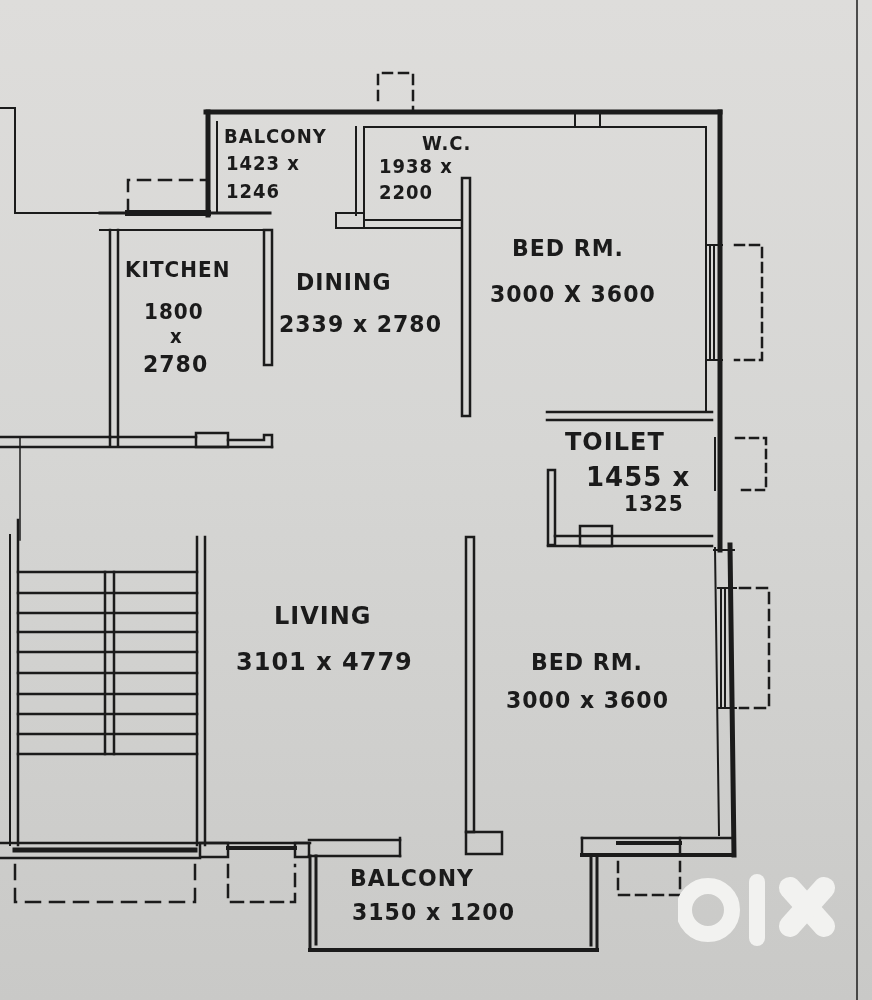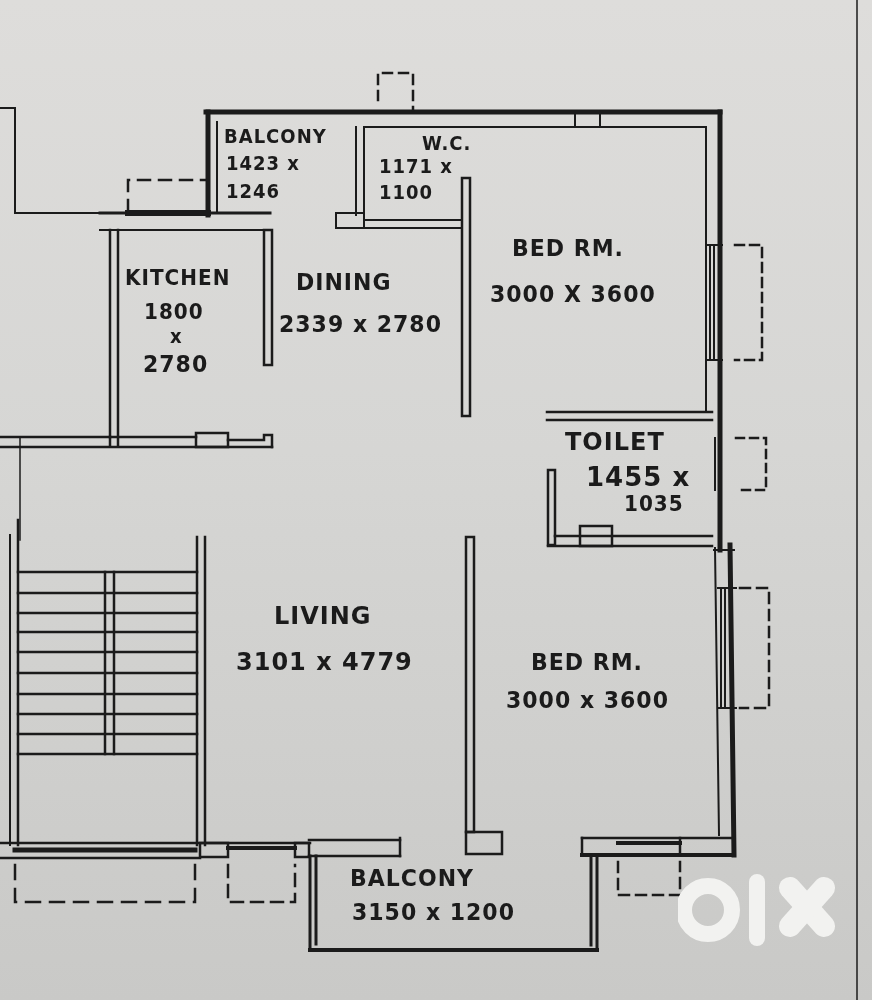--- a/index.html
+++ b/index.html
@@ -172,37 +172,37 @@
     </g>
     <polyline points="618,862 618,895 680,895 680,862" stroke-width="2.5" stroke-dasharray="10 7"></polyline>
   </g>
 </svg>
 
 <div class="lbl" style="left:224px;top:128px;font-size:18px;">BALCONY</div>
 <div class="lbl" style="left:226px;top:155px;font-size:18px;">1423 x</div>
 <div class="lbl" style="left:226px;top:183px;font-size:18px;text-align:right;">1246</div>
 
 <div class="lbl" style="left:378px;top:135px;font-size:18px;margin-left:44px;">W.C.</div>
-<div class="lbl" style="left:379px;top:158px;font-size:18px;">1171 x</div>
-<div class="lbl" style="left:379px;top:184px;font-size:18px;">1100</div>
-
-<div class="lbl" style="left:125px;top:268px;font-size:20px;">KITCHEN</div>
+<div class="lbl" style="left:379px;top:158px;font-size:18px;">1938 x</div>
+<div class="lbl" style="left:379px;top:184px;font-size:18px;">2200</div>
+
+<div class="lbl" style="left:125px;top:260px;font-size:20px;">KITCHEN</div>
 <div class="lbl" style="left:144px;top:302px;font-size:20px;">1800</div>
 <div class="lbl" style="left:170px;top:328px;font-size:18px;">x</div>
 <div class="lbl" style="left:143px;top:354px;font-size:22px;">2780</div>
 
 <div class="lbl" style="left:296px;top:272px;font-size:22px;">DINING</div>
 <div class="lbl" style="left:279px;top:314px;font-size:22px;">2339 x 2780</div>
 
 <div class="lbl" style="left:512px;top:238px;font-size:22px;">BED RM.</div>
 <div class="lbl" style="left:490px;top:284px;font-size:22px;">3000 X 3600</div>
 
 <div class="lbl" style="left:565px;top:430px;font-size:24px;">TOILET</div>
 <div class="lbl" style="left:586px;top:464px;font-size:26px;">1455 x</div>
-<div class="lbl" style="left:624px;top:494px;font-size:20px;">1035</div>
+<div class="lbl" style="left:624px;top:494px;font-size:20px;">1325</div>
 
 <div class="lbl" style="left:274px;top:604px;font-size:24px;">LIVING</div>
 <div class="lbl" style="left:236px;top:650px;font-size:24px;">3101 x 4779</div>
 
 <div class="lbl" style="left:531px;top:652px;font-size:22px;">BED RM.</div>
 <div class="lbl" style="left:506px;top:690px;font-size:22px;">3000 x 3600</div>
 
 <div class="lbl" style="left:350px;top:868px;font-size:22px;">BALCONY</div>
 <div class="lbl" style="left:352px;top:902px;font-size:22px;">3150 x 1200</div>
 

